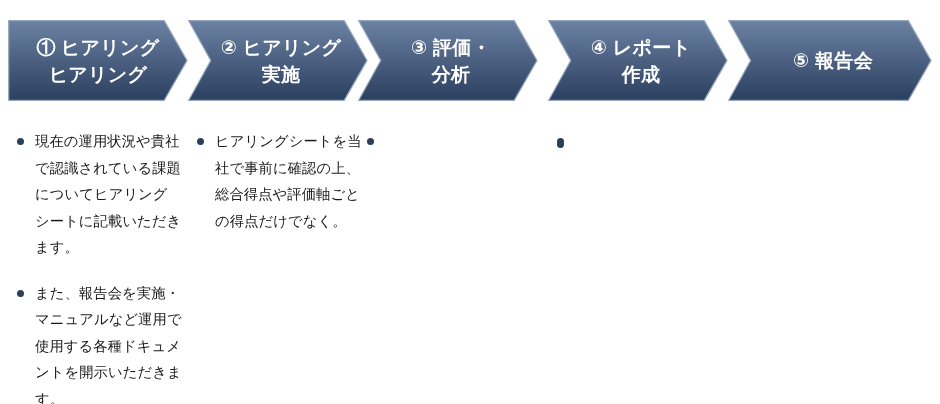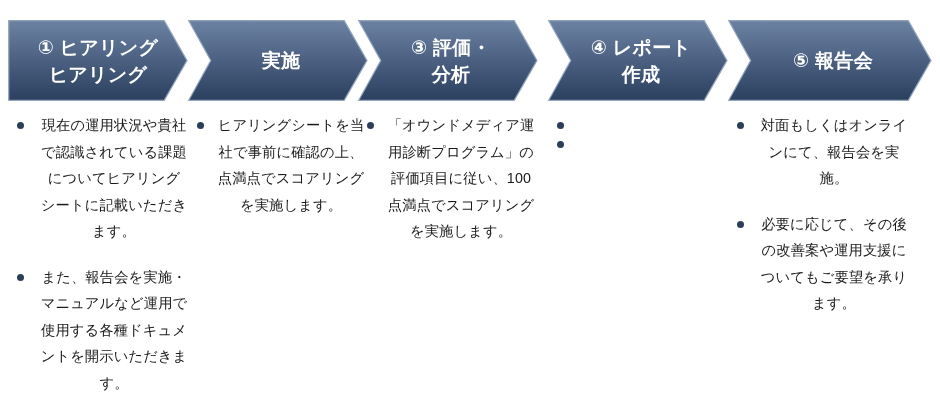--- a/index.html
+++ b/index.html
@@ -65,42 +65,43 @@
     font-weight: bold;
     font-size: 19px;
     line-height: 27px;
     letter-spacing: 0.3px;
     text-align: center;
     white-space: pre;
     pointer-events: none;
     padding-left: 6px;
     box-sizing: border-box;
   }
-  .col.c0 .chev-label { padding-left: 0; }
+  .col.c0 .chev-label { padding-left: 0; font-family: Liberation Serif, serif; }
   .chev-line { display: block; }
 
   
   .bullets {
     position: absolute;
     left: 0;
     top: 112px;
     width: 100%;
     padding: 0;
     margin: 0;
     list-style: none;
   }
   .bullet {
     position: relative;
     padding-left: 27px;
     margin-bottom: 19px;
     color: #1a1a1a;
     font-size: 14.3px;
     line-height: 26.5px;
     letter-spacing: 0.1px;
-    text-align: center;
+    text-align: left;
+    margin-top: 16px;
   }
   .bullet:last-child { margin-bottom: 0; }
   .bullet-dot {
     position: absolute;
     left: 9px;
     top: 10px;
     width: 7px;
     height: 7px;
     border-radius: 50%;
     background: #2c3e5a;
@@ -154,27 +155,28 @@
       <svg class="chev-svg" viewBox="0 0 174 81" preserveAspectRatio="none">
         <defs>
           <linearGradient id="grad2" x1="0" y1="0" x2="0" y2="1">
             <stop offset="0%" stop-color="#6c82a2"></stop>
             <stop offset="100%" stop-color="#2b3f5f"></stop>
           </linearGradient>
         </defs>
         <path d="M 0.7,0.7 L 151,0.7 L 173,40.5 L 151,80.3 L 0.7,80.3 L 22,40.5 Z" fill="url(#grad2)" stroke="#93a5bd" stroke-width="1.2"></path>
       </svg>
       <div class="chev-label">
+        <span class="chev-line">② ヒアリング</span>
         <span class="chev-line">実施</span>
       </div>
     </div>
     <ul class="bullets">
       <li class="bullet">
         <span class="bullet-dot"></span>
-        <span class="bullet-text">ヒアリングシートを当社で事前に確認の上、点満点でスコアリングを実施します。</span>
+        <span class="bullet-text">ヒアリングシートを当社で事前に確認の上、総合得点や評価軸ごとの得点だけでなく。</span>
       </li>
     </ul>
   </div>
 
   <div class="col c2">
     <div class="chev-wrap">
       <svg class="chev-svg" viewBox="0 0 174 81" preserveAspectRatio="none">
         <defs>
           <linearGradient id="grad3" x1="0" y1="0" x2="0" y2="1">
             <stop offset="0%" stop-color="#6c82a2"></stop>
@@ -184,21 +186,20 @@
         <path d="M 0.7,0.7 L 151,0.7 L 173,40.5 L 151,80.3 L 0.7,80.3 L 22,40.5 Z" fill="url(#grad3)" stroke="#93a5bd" stroke-width="1.2"></path>
       </svg>
       <div class="chev-label">
         <span class="chev-line">③ 評価・</span>
         <span class="chev-line">分析</span>
       </div>
     </div>
     <ul class="bullets">
       <li class="bullet">
         <span class="bullet-dot"></span>
-        <span class="bullet-text">「オウンドメディア運用診断プログラム」の評価項目に従い、100 点満点でスコアリングを実施します。</span>
       </li>
     </ul>
   </div>
 
   <div class="col c3">
     <div class="chev-wrap">
       <svg class="chev-svg" viewBox="0 0 174 81" preserveAspectRatio="none">
         <defs>
           <linearGradient id="grad4" x1="0" y1="0" x2="0" y2="1">
             <stop offset="0%" stop-color="#6c82a2"></stop>
@@ -230,25 +231,15 @@
             <stop offset="0%" stop-color="#6c82a2"></stop>
             <stop offset="100%" stop-color="#2b3f5f"></stop>
           </linearGradient>
         </defs>
         <path d="M 0.7,0.7 L 175,0.7 L 197,40.5 L 175,80.3 L 0.7,80.3 L 22,40.5 Z" fill="url(#grad5)" stroke="#93a5bd" stroke-width="1.2"></path>
       </svg>
       <div class="chev-label">
         <span class="chev-line">⑤ 報告会</span>
       </div>
     </div>
-    <ul class="bullets">
-      <li class="bullet">
-        <span class="bullet-dot"></span>
-        <span class="bullet-text">対面もしくはオンラインにて、報告会を実施。</span>
-      </li>
-      <li class="bullet">
-        <span class="bullet-dot"></span>
-        <span class="bullet-text">必要に応じて、その後の改善案や運用支援についてもご要望を承ります。</span>
-      </li>
-    </ul>
   </div>
 
 </div>
 
 </body></html>

